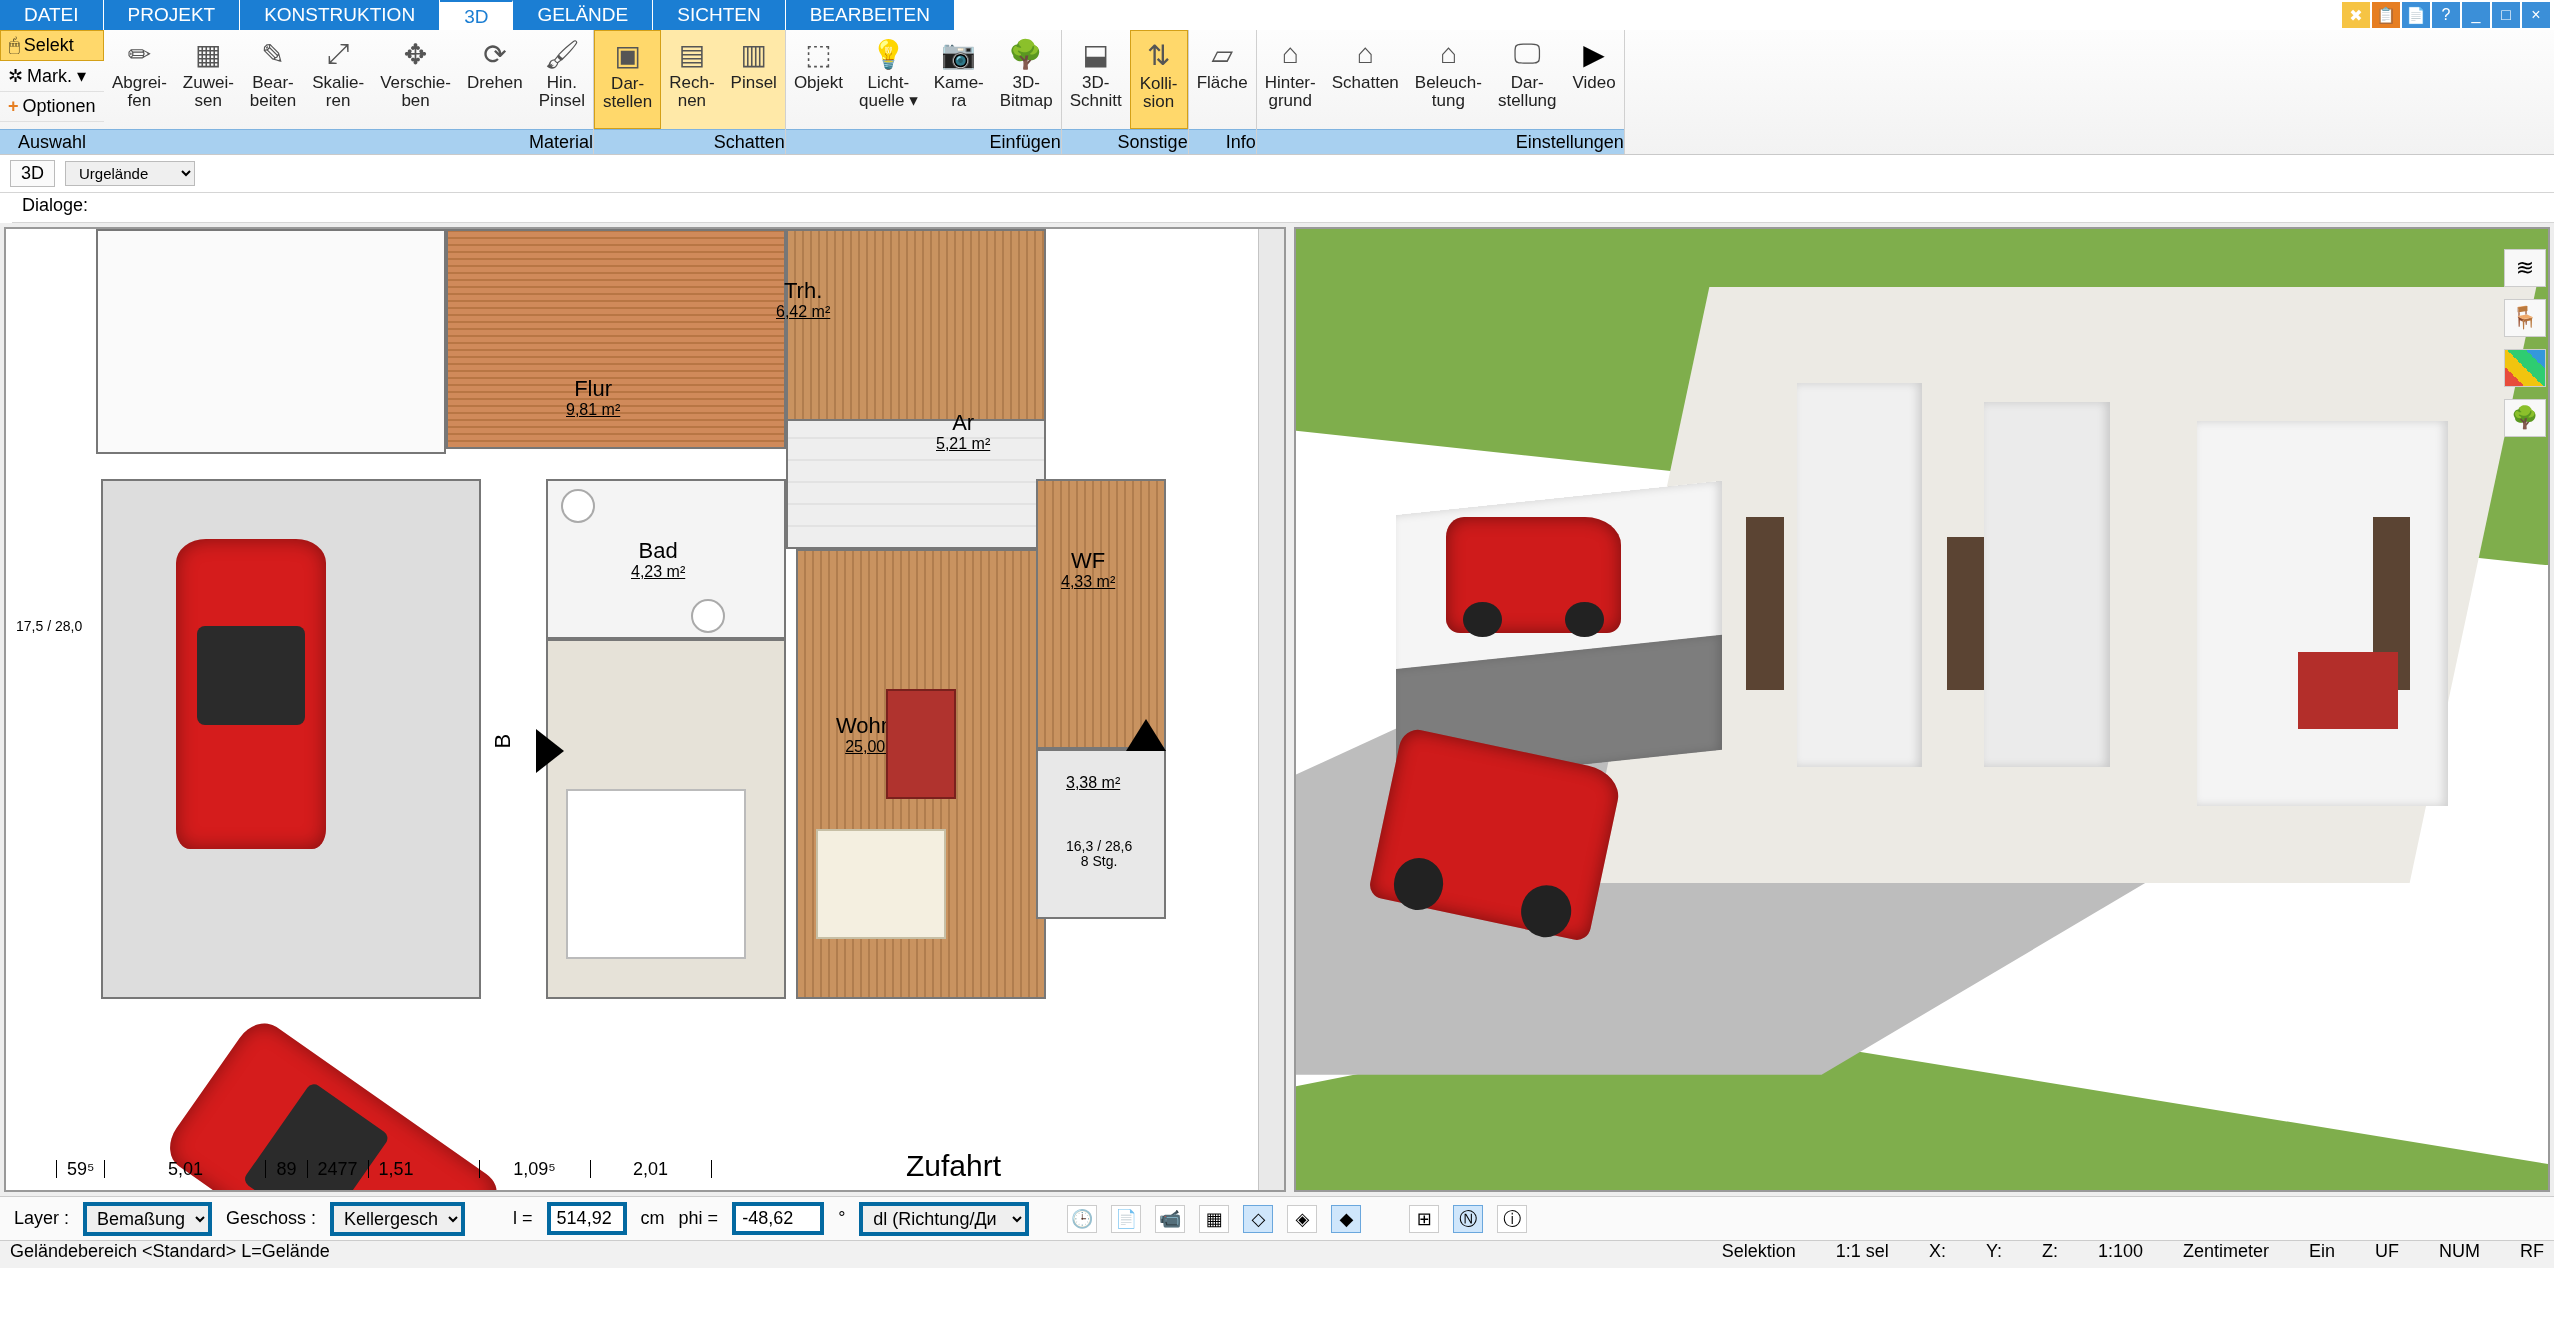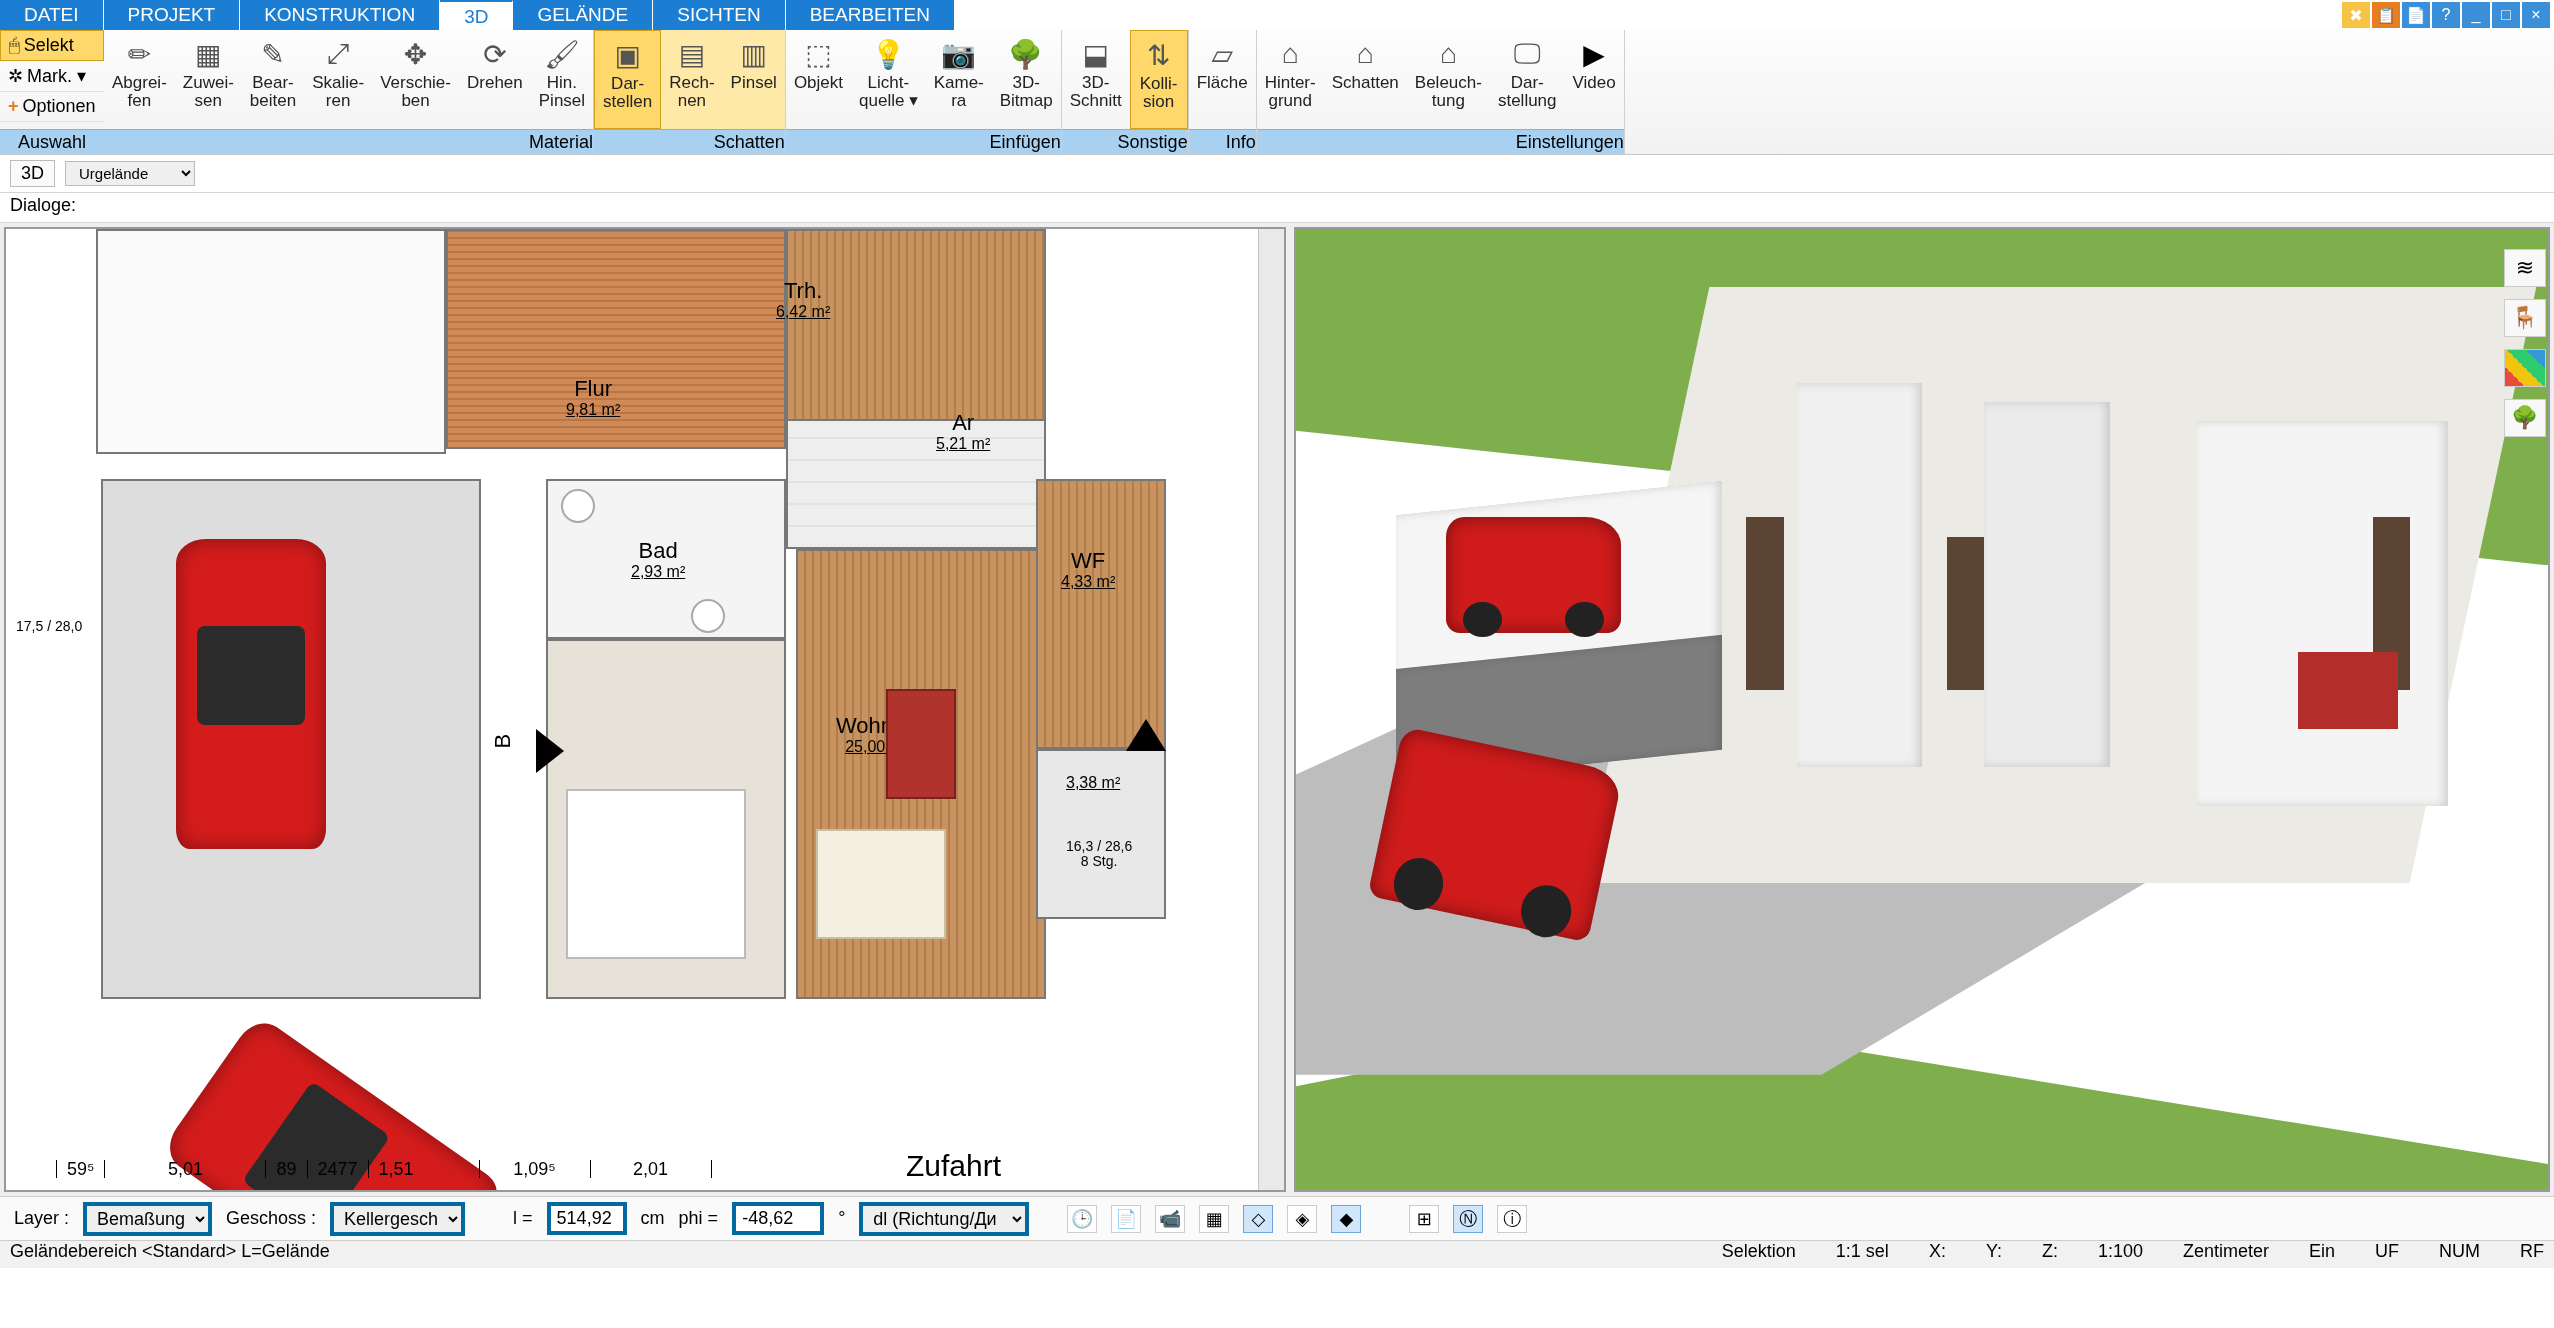--- a/index.html
+++ b/index.html
@@ -29,21 +29,21 @@
 .ribbon-item.active { background: #ffd86b; border: 1px solid #d4a017; }
 .ribbon-item .icon { width: 40px; height: 36px; display: flex; align-items: center; justify-content: center; font-size: 28px; color: #555; }
 .ribbon-item .label { font-size: 17px; text-align: center; line-height: 18px; color: #222; margin-top: 2px; }
 .ribbon-group .grp-label { text-align: right; background: #a8d0f0; font-size: 18px; height: 25px; line-height: 25px; border-top: 1px solid #7fb3e0; }
 
 
 .subbar { height: 38px; display: flex; align-items: center; gap: 10px; padding: 0 10px; border-bottom: 1px solid #d5d5d5; background: #fff; }
 .subbar .pill { border: 1px solid #bbb; padding: 2px 10px; font-size: 18px; background: #fafafa; }
 .subbar select { border: 1px solid #bbb; padding: 2px 9px; font-size: 15px; width: 130px; }
 
-.dialoge { height: 30px; padding: 2px 10px; font-size: 18px; border-bottom: 1px solid #d5d5d5; background: #fff; }
+.dialoge { height: 30px; padding: 2px 10px; font-size: 18px; border-bottom: 1px solid #d5d5d5; background: #fff; margin-left: 12px; }
 
 
 .content { display: flex; height: 973px; background: #eee; }
 .pane { flex: 1; border: 2px solid #999; margin: 4px; position: relative; overflow: hidden; background: #fff; }
 .pane-3d { background: #fff; }
 .pane-3d .sky { position: absolute; inset: 0; background: #fff; }
 .pane-3d .ground { position: absolute; left:0; right:0; top:0; bottom:0; }
 .side-tools { position: absolute; right: -2px; top: 20px; width: 46px; display: flex; flex-direction: column; gap: 12px; }
 .side-tools .st { width: 42px; height: 38px; background: #f8f8f8; border: 1px solid #ccc; display:flex; align-items:center; justify-content:center; font-size:22px; cursor:pointer; }
 
@@ -269,21 +269,21 @@
       <div class="room gray" style="left:95px;top:250px;width:380px;height:520px"></div>
       <div class="room tile" style="left:540px;top:250px;width:240px;height:160px;background:#f4f4f4"></div>
       <div class="room wood-h" style="left:540px;top:410px;width:240px;height:360px;background:#e6e2d8"></div>
       <div class="room wood-v" style="left:790px;top:320px;width:250px;height:450px"></div>
       <div class="room wood-v" style="left:1030px;top:250px;width:130px;height:270px"></div>
       <div class="room" style="left:1030px;top:520px;width:130px;height:170px;background:#e8e8e8"></div>
 
       <div class="room-label" style="left:770px;top:50px"><span>Trh.</span><span class="area">6,42 m²</span></div>
       <div class="room-label" style="left:560px;top:148px"><span>Flur</span><span class="area">9,81 m²</span></div>
       <div class="room-label" style="left:930px;top:182px"><span>Ar</span><span class="area">5,21 m²</span></div>
-      <div class="room-label" style="left:625px;top:310px"><span>Bad</span><span class="area">2,93 m²</span></div>
+      <div class="room-label" style="left:625px;top:310px"><span>Bad</span><span class="area">4,23 m²</span></div>
       <div class="room-label" style="left:1055px;top:320px"><span>WF</span><span class="area">4,33 m²</span></div>
       <div class="room-label" style="left:230px;top:490px"><span>Garage</span><span class="area">40,66 m²</span></div>
       <div class="room-label" style="left:580px;top:575px"><span>Schlafen</span><span class="area">12,99 m²</span></div>
       <div class="room-label" style="left:830px;top:485px"><span>Wohnen</span><span class="area">25,00 m²</span></div>
       <div class="room-label" style="left:1060px;top:545px">
           <span class="area">3,38 m²</span>
         </div>
       <div class="room-label" style="left:900px;top:920px;font-size:30px"><span>Zufahrt</span></div>
       <div class="room-label" style="left:490px;top:500px;transform:rotate(-90deg);font-size:22px">B</div>
       <div class="room-label" style="left:10px;top:390px;font-size:14px">17,5 / 28,0</div>

